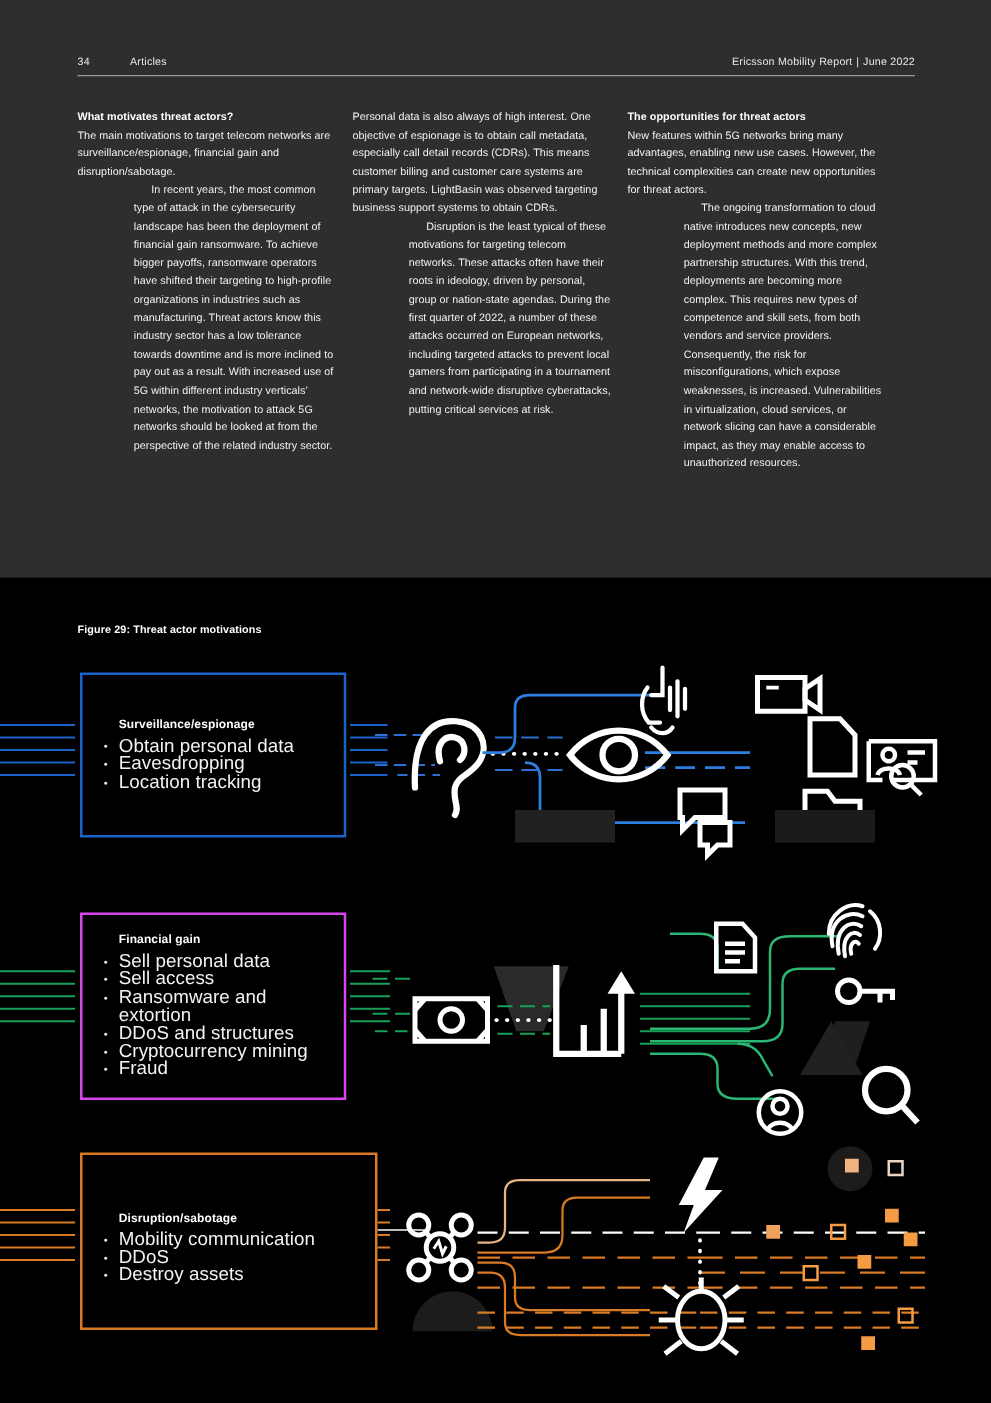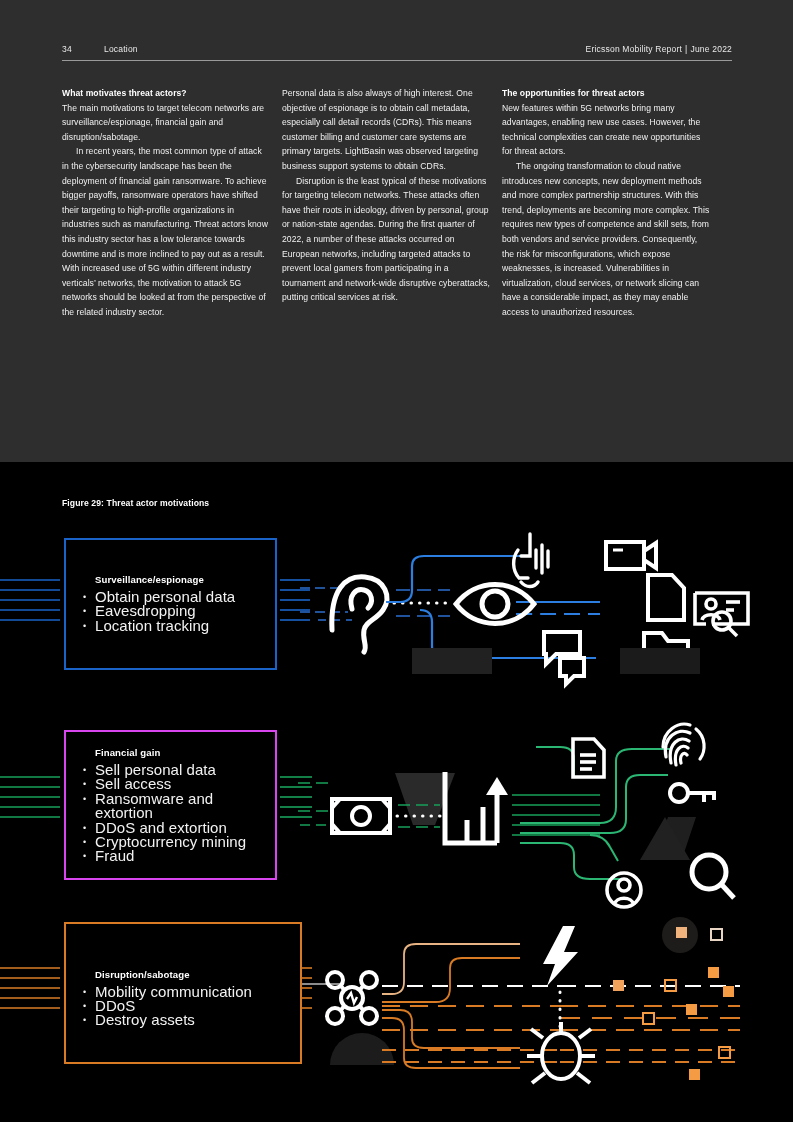--- a/index.html
+++ b/index.html
@@ -37,21 +37,21 @@
   }
   .col{width:208px;}
   .col h3{
     font-size:8.6px;line-height:14.6px;margin:0;font-weight:bold;
     color:#fff;letter-spacing:.05px;
   }
   .col p{
     font-size:8.6px;line-height:14.6px;margin:0;color:#f2f2f2;
     letter-spacing:.05px;
   }
-  .col p.indent{text-indent:14px;}
+  .col p.indent{text-indent:14px;margin-left:45px;}
 
   
   .fig-caption{
     position:absolute;left:62px;top:498px;
     font-size:8.6px;font-weight:bold;color:#fff;letter-spacing:.1px;
   }
   .figure{position:absolute;left:0;top:520px;width:793px;height:580px;}
 
   .band{position:absolute;left:0;width:793px;}
   .band-1{top:0;height:195px;}
@@ -87,21 +87,21 @@
 </style>
 </head>
 <body>
 
 <div class="page">
 
   <div class="top-area">
 
     <div class="header-row">
       <span class="hdr-page">34</span>
-      <span class="hdr-section">Location</span>
+      <span class="hdr-section">Articles</span>
       <span class="hdr-right">
         <span>Ericsson Mobility Report</span><span class="hdr-sep">|</span><span>June 2022</span>
       </span>
     </div>
     <div class="hdr-rule"></div>
 
     <div class="cols">
 
       <div class="col">
         <h3>What motivates threat actors?</h3>
@@ -332,21 +332,21 @@
         </g>
       </svg>
 
       <div class="card card-2">
         <div class="card-inner">
           <div class="card-title">Financial gain</div>
           <ul class="bullets">
             <li>Sell personal data</li>
             <li>Sell access</li>
             <li>Ransomware and extortion</li>
-            <li>DDoS and extortion</li>
+            <li>DDoS and structures</li>
             <li>Cryptocurrency mining</li>
             <li>Fraud</li>
           </ul>
         </div>
       </div>
     </div>
 
     <div class="band band-3">
       <svg class="svg-layer" viewBox="0 0 793 195">
         <g stroke="#d97b24" fill="none" stroke-width="1.6">

